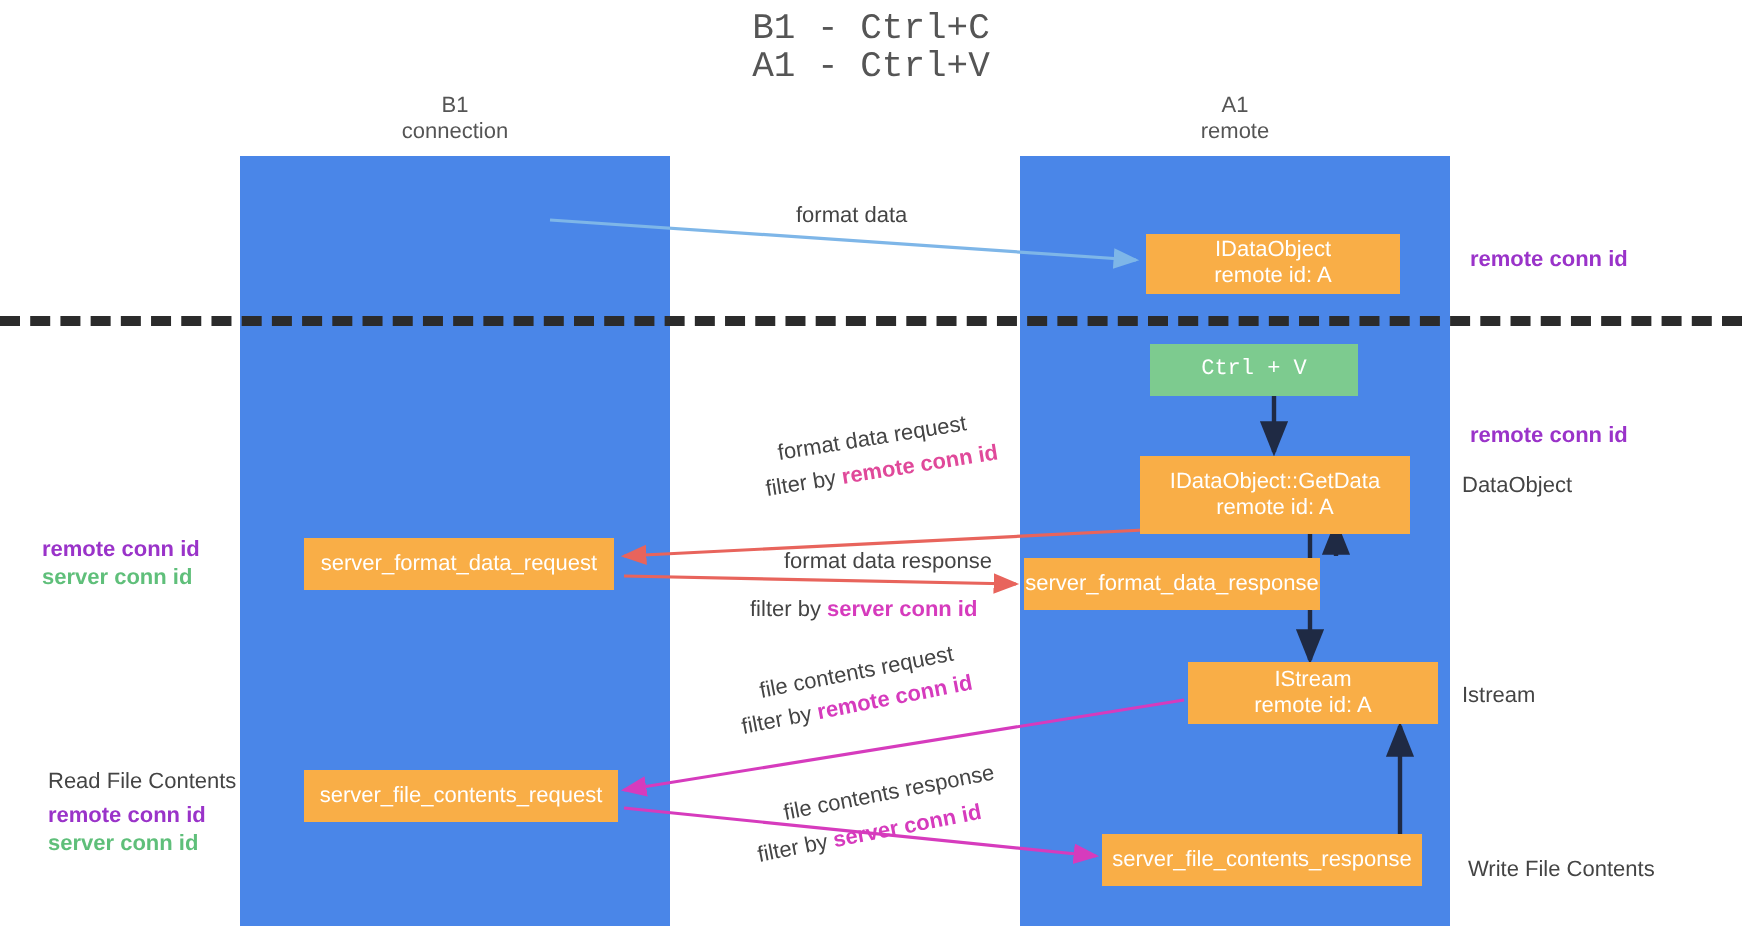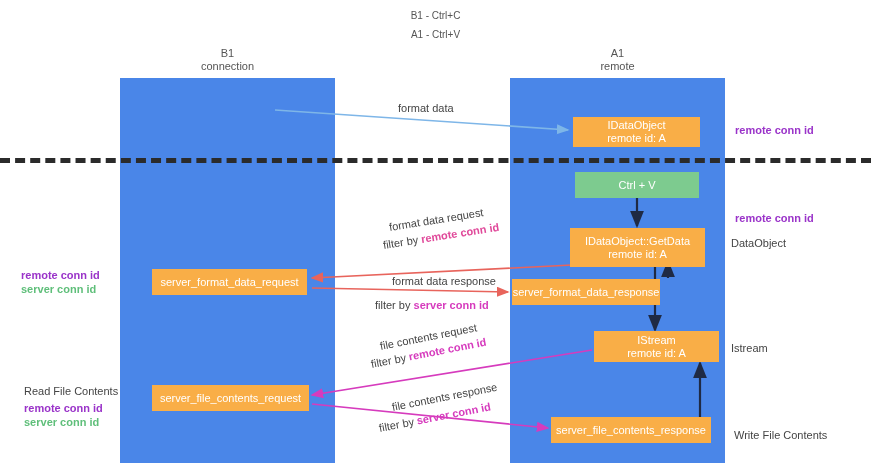--- a/index.html
+++ b/index.html
@@ -13,24 +13,25 @@
     font-family: "Liberation Sans", sans-serif;
     color: #444;
   }
   #stage { position: absolute; inset: 0; }
 
   
   .title {
     position: absolute;
     left: 0; right: 0; top: 6px;
     text-align: center;
-    font-size: 10px;
+    font-size: 18px;
     line-height: 19px;
     color: #555;
     white-space: pre-line;
+    font-family: Liberation Mono, monospace;
   }
 
   
   .col-head {
     position: absolute;
     text-align: center;
     font-size: 11px;
     line-height: 13px;
     color: #555;
     white-space: pre-line;
@@ -154,21 +155,21 @@
   </svg>
 
   <div class="divider"></div>
 
 
   <div class="box orange" style="left:573px; top:117px; width:127px; height:30px;">
     <span>IDataObject</span>
     <span class="l2">remote id: A</span>
   </div>
 
-  <div class="box green" style="left:575px; top:172px; width:124px; height:26px;">
+  <div class="box green" style="left:575px; top:172px; width:104px; height:26px;font-family:Liberation Mono, monospace;">
     <span>Ctrl + V</span>
   </div>
 
   <div class="box orange" style="left:570px; top:228px; width:135px; height:39px;">
     <span>IDataObject::GetData</span>
     <span class="l2">remote id: A</span>
   </div>
 
   <div class="box orange" style="left:152px; top:269px; width:155px; height:26px;">
     <span>server_format_data_request</span>

